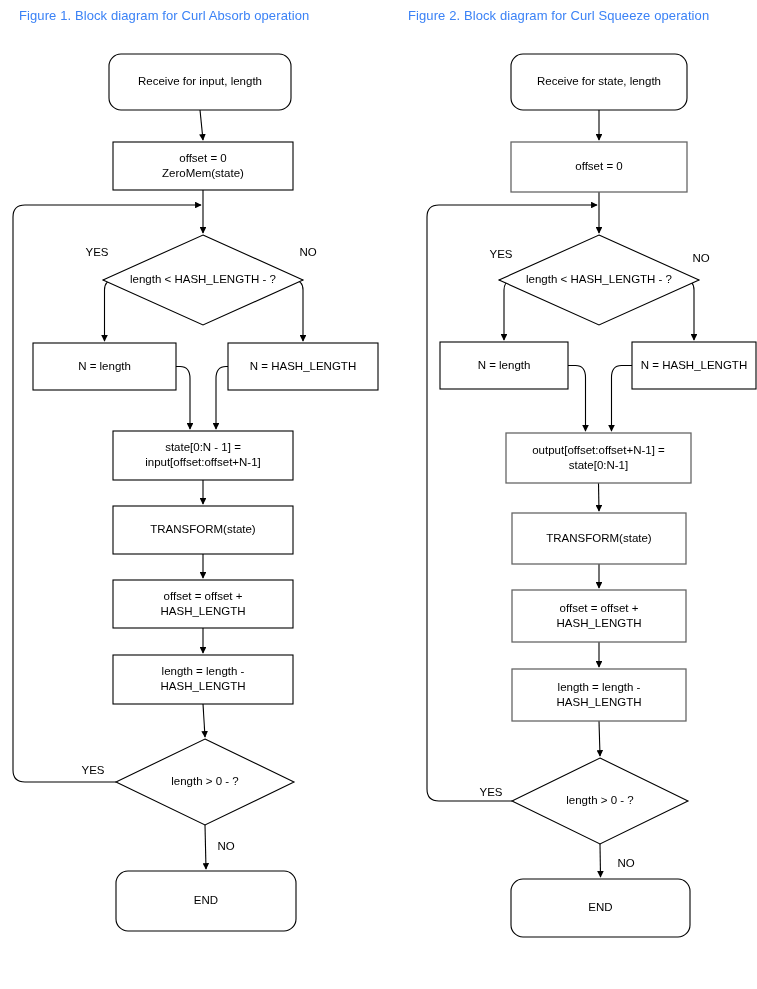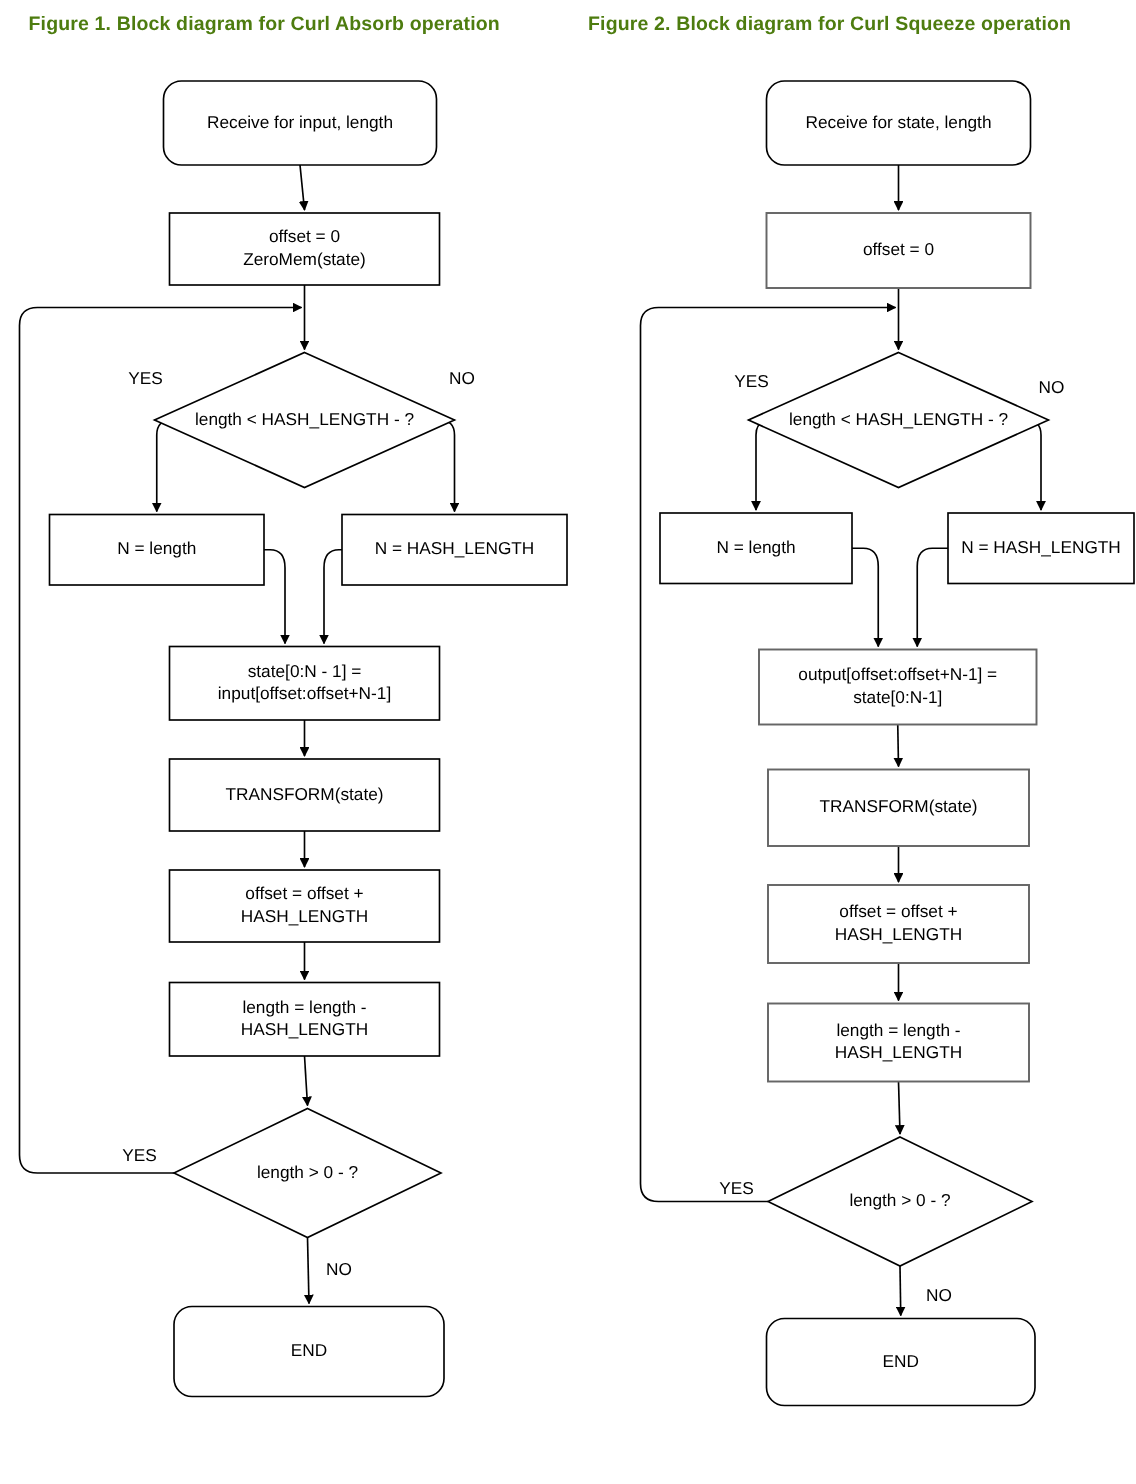--- a/index.html
+++ b/index.html
@@ -11,22 +11,22 @@
     width: 757px;
     height: 989px;
     font-family: "Liberation Sans", sans-serif;
     color: #000000;
     overflow: hidden;
     position: relative;
   }
   .fig-title {
     position: absolute;
     font-size: 13px;
-    font-weight: bold;
-    color: #4d7c0f;
+    font-weight: normal;
+    color: #3b82f6;
     white-space: nowrap;
     letter-spacing: 0.1px;
   }
 
   svg.diagram {
     position: absolute;
     left: 0;
     top: 0;
     width: 757px;
     height: 989px;
@@ -57,21 +57,21 @@
     font-size: 11.5px;
     fill: #000000;
     text-anchor: middle;
     dominant-baseline: middle;
   }
 </style>
 </head>
 <body>
 
 <div class="fig-title" style="left: 19px; top: 8px;">Figure 1. Block diagram for Curl Absorb operation</div>
-<div class="fig-title" style="left: 392px; top: 8px;">Figure 2. Block diagram for Curl Squeeze operation</div>
+<div class="fig-title" style="left: 408px; top: 8px;">Figure 2. Block diagram for Curl Squeeze operation</div>
 
 <svg class="diagram" viewBox="0 0 757 989" xmlns="http://www.w3.org/2000/svg">
   <defs>
     <marker id="arrow" viewBox="0 0 10 10" refX="9" refY="5" markerWidth="6" markerHeight="6" orient="auto-start-reverse">
       <path d="M 0 0 L 10 5 L 0 10 z" fill="#000000"></path>
     </marker>
     <marker id="arrowgray" viewBox="0 0 10 10" refX="9" refY="5" markerWidth="6" markerHeight="6" orient="auto-start-reverse">
       <path d="M 0 0 L 10 5 L 0 10 z" fill="#333333"></path>
     </marker>
   </defs>

